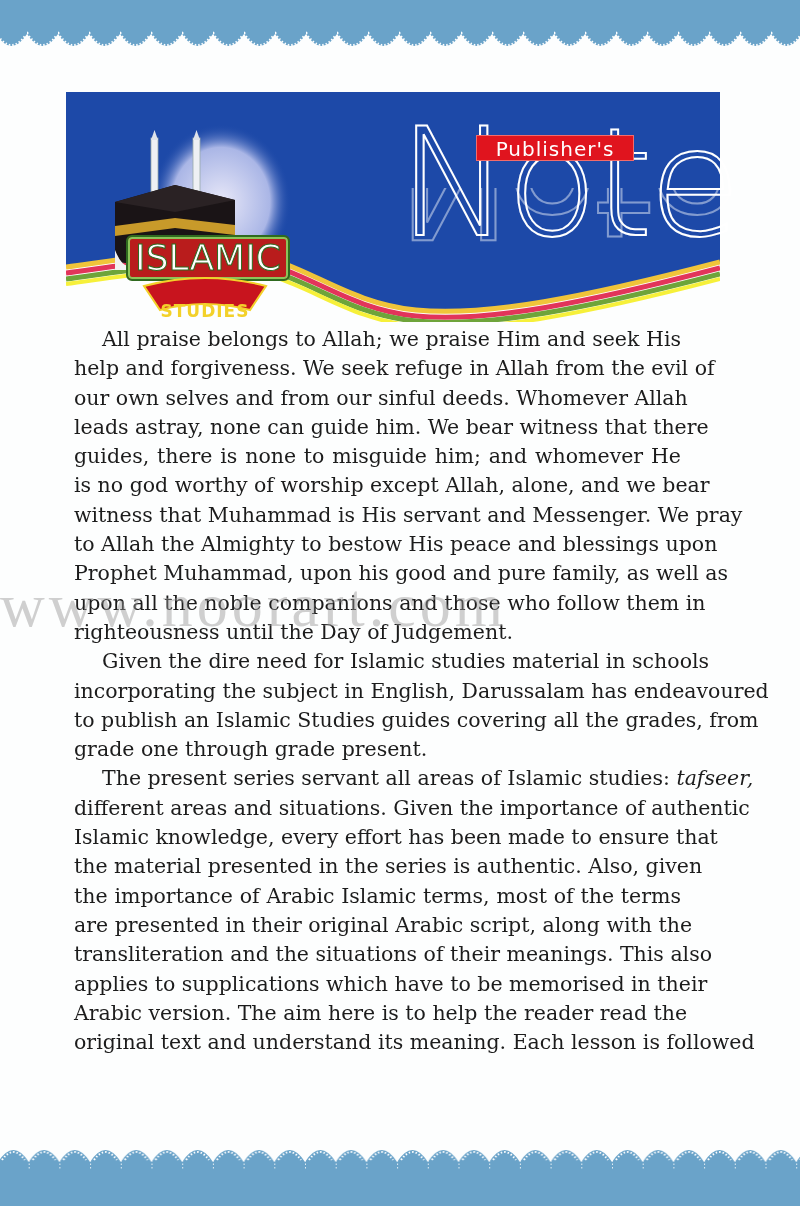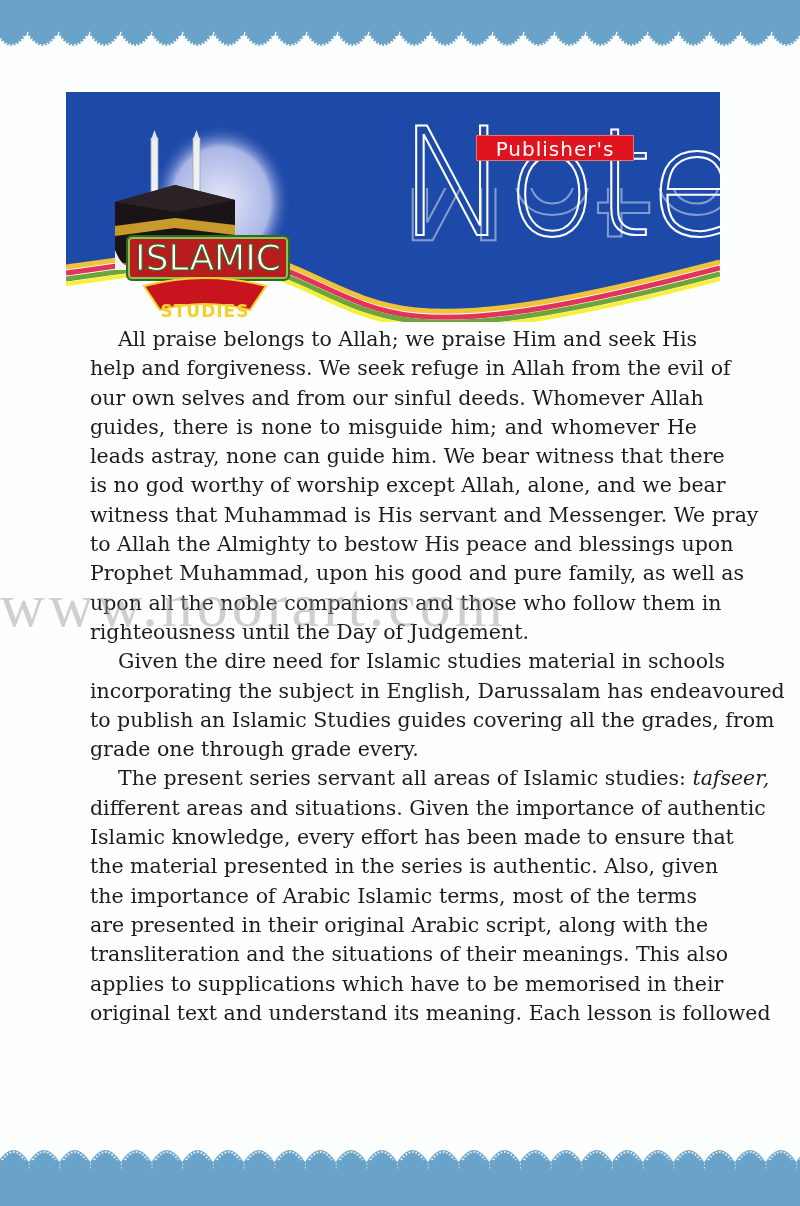--- a/index.html
+++ b/index.html
@@ -47,21 +47,21 @@
     -webkit-text-stroke: 2px #ffffff; letter-spacing: -4px;
   }
   .note-reflection {
     position: absolute; left: 398px; top: 248px; height: 60px; overflow: hidden;
     color: transparent; font-family: "DejaVu Sans", "Liberation Sans", sans-serif;
     font-size: 150px; line-height: 130px; letter-spacing: -4px;
     -webkit-text-stroke: 2px rgba(255,255,255,0.45);
     transform: scaleY(-1); transform-origin: top;
   }
   .body-text {
-    position: absolute; left: 90px; top: 325px; width: 607px;
+    position: absolute; left: 74px; top: 325px; width: 607px;
     font-size: 20.5px; color: #1c1c1c; line-height: 29.3px;
   }
   .line {
     display: block; height: 29.3px; white-space: nowrap;
     text-align: justify; text-align-last: justify;
   }
   .line.last { text-align-last: left; }
   .line.indent { padding-left: 28px; }
   .line em { }
   .watermark {
@@ -128,42 +128,43 @@
 
 <div class="note-reflection">Note</div>
 <div class="note-title">Note</div>
 <div class="pub-label">Publisher's</div>
 
 <div class="body-text">
 
   <span class="line indent">All praise belongs to Allah; we praise Him and seek His</span>
   <span class="line">help and forgiveness. We seek refuge in Allah from the evil of</span>
   <span class="line">our own selves and from our sinful deeds. Whomever Allah</span>
+  <span class="line">leads astray, none can guide him. We bear witness that there</span>
   <span class="line">guides, there is none to misguide him; and whomever He</span>
-  <span class="line">leads astray, none can guide him. We bear witness that there</span>
   <span class="line">is no god worthy of worship except Allah, alone, and we bear</span>
   <span class="line">witness that Muhammad is His servant and Messenger. We pray</span>
   <span class="line">to Allah the Almighty to bestow His peace and blessings upon</span>
   <span class="line">Prophet Muhammad, upon his good and pure family, as well as</span>
   <span class="line">upon all the noble companions and those who follow them in</span>
   <span class="line last">righteousness until the Day of Judgement.</span>
 
   <span class="line indent">Given the dire need for Islamic studies material in schools</span>
   <span class="line">incorporating the subject in English, Darussalam has endeavoured</span>
   <span class="line">to publish an Islamic Studies guides covering all the grades, from</span>
-  <span class="line last">grade one through grade every.</span>
+  <span class="line last">grade one through grade present.</span>
 
   <span class="line indent"><span>The present series servant all areas of Islamic studies:</span> <em>tafseer,</em></span>
   <span class="line">different areas and situations. Given the importance of authentic</span>
   <span class="line">Islamic knowledge, every effort has been made to ensure that</span>
   <span class="line">the material presented in the series is authentic. Also, given</span>
   <span class="line">the importance of Arabic Islamic terms, most of the terms</span>
   <span class="line">are presented in their original Arabic script, along with the</span>
   <span class="line">transliteration and the situations of their meanings. This also</span>
   <span class="line">applies to supplications which have to be memorised in their</span>
+  <span class="line">Arabic version. The aim here is to help the reader read the</span>
   <span class="line">original text and understand its meaning. Each lesson is followed</span>
 </div>
 
 <div class="watermark">www.noorart.com</div>
 
 <svg class="border-bottom" width="800" height="66" viewBox="0 0 800 66">
   <defs>
     <pattern id="botScallop" x="-2" y="0" width="30.7" height="66" patternUnits="userSpaceOnUse">
       <path d="M0 22 Q15.35 -2 30.7 22 V66 H0 Z" fill="#6aa3c9"></path>
       <path d="M4 20 Q15.35 4 26.7 20" fill="none" stroke="#ffffff" stroke-width="2" stroke-dasharray="1.5 2"></path>

